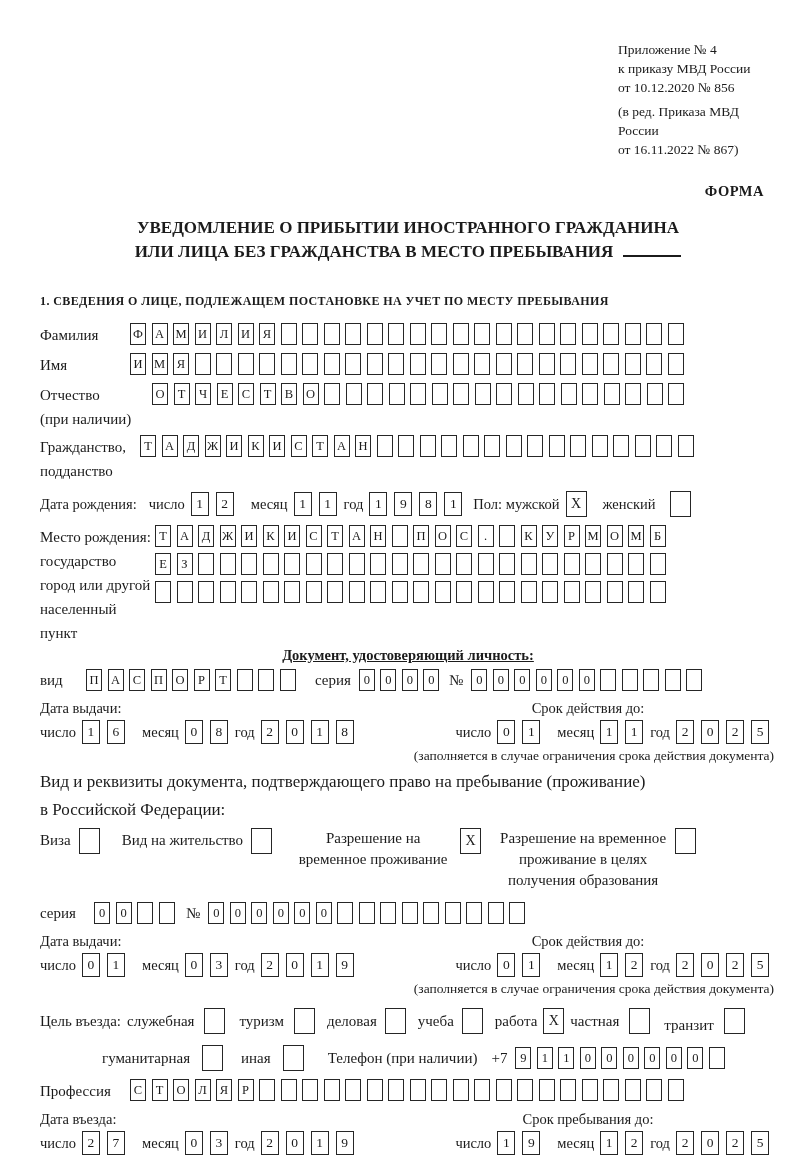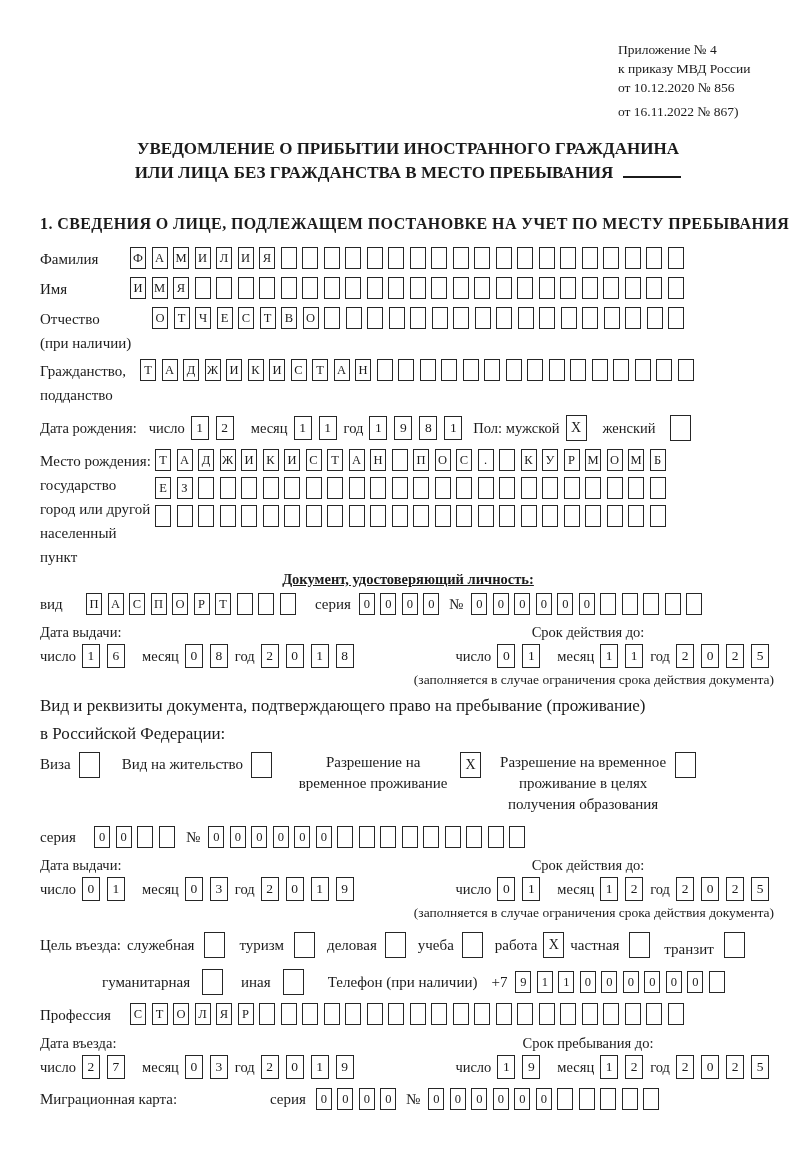--- a/index.html
+++ b/index.html
@@ -12,21 +12,21 @@
   .page { padding:40px 24px 0 40px; width:800px; height:1163px; }
 
   
   .appendix { margin-left:578px; font-size:13.5px; line-height:19px; }
   .appendix .gap { height:5px; }
   .forma { text-align:right; padding-right:12px; font-weight:bold; font-size:14.5px; margin-top:24px; letter-spacing:.5px; }
 
   .title { text-align:center; font-weight:bold; font-size:17px; line-height:24px; margin-top:16px; }
   .blank-line { display:inline-block; width:58px; border-bottom:2px solid #1b1b1b; height:14px; margin-left:10px; }
 
-  .sec-head { font-weight:bold; font-size:16px; letter-spacing:.4px; margin-top:30px; white-space:nowrap;font-family:Liberation Serif, serif; }
+  .sec-head { font-weight:bold; font-size:12px; letter-spacing:.4px; margin-top:30px; white-space:nowrap;font-family:Liberation Serif, serif; }
 
   
   .row { display:flex; align-items:flex-start; margin-top:6px; }
   .lbl { font-size:15px; line-height:24px; }
   .lblcol { flex:0 0 auto; }
   .cells { display:flex; flex:0 0 auto; }
   .cell {
     width:16px; height:22px; border:1.5px solid #262626; margin-right:5.5px;
     display:flex; align-items:center; justify-content:center;
     font-size:12.5px; line-height:1; background:#fff;
@@ -63,23 +63,25 @@
 </head>
 <body>
 
 <div class="page">
 
   <div class="appendix">
     <div>Приложение № 4</div>
     <div>к приказу МВД России</div>
     <div>от 10.12.2020 № 856</div>
     <div class="gap"></div>
+    <div>(в ред. Приказа МВД России</div>
     <div>от 16.11.2022 № 867)</div>
   </div>
 
+  <div class="forma">ФОРМА</div>
 
   <div class="title">
     <div>УВЕДОМЛЕНИЕ О ПРИБЫТИИ ИНОСТРАННОГО ГРАЖДАНИНА</div>
     <div><span>ИЛИ ЛИЦА БЕЗ ГРАЖДАНСТВА В МЕСТО ПРЕБЫВАНИЯ</span><span class="blank-line"></span></div>
   </div>
 
   <div class="sec-head">1. СВЕДЕНИЯ О ЛИЦЕ, ПОДЛЕЖАЩЕМ ПОСТАНОВКЕ НА УЧЕТ ПО МЕСТУ ПРЕБЫВАНИЯ</div>
 
   <div class="row" style="margin-top:14px;">
     <div class="lbl lblcol w90">Фамилия</div>

